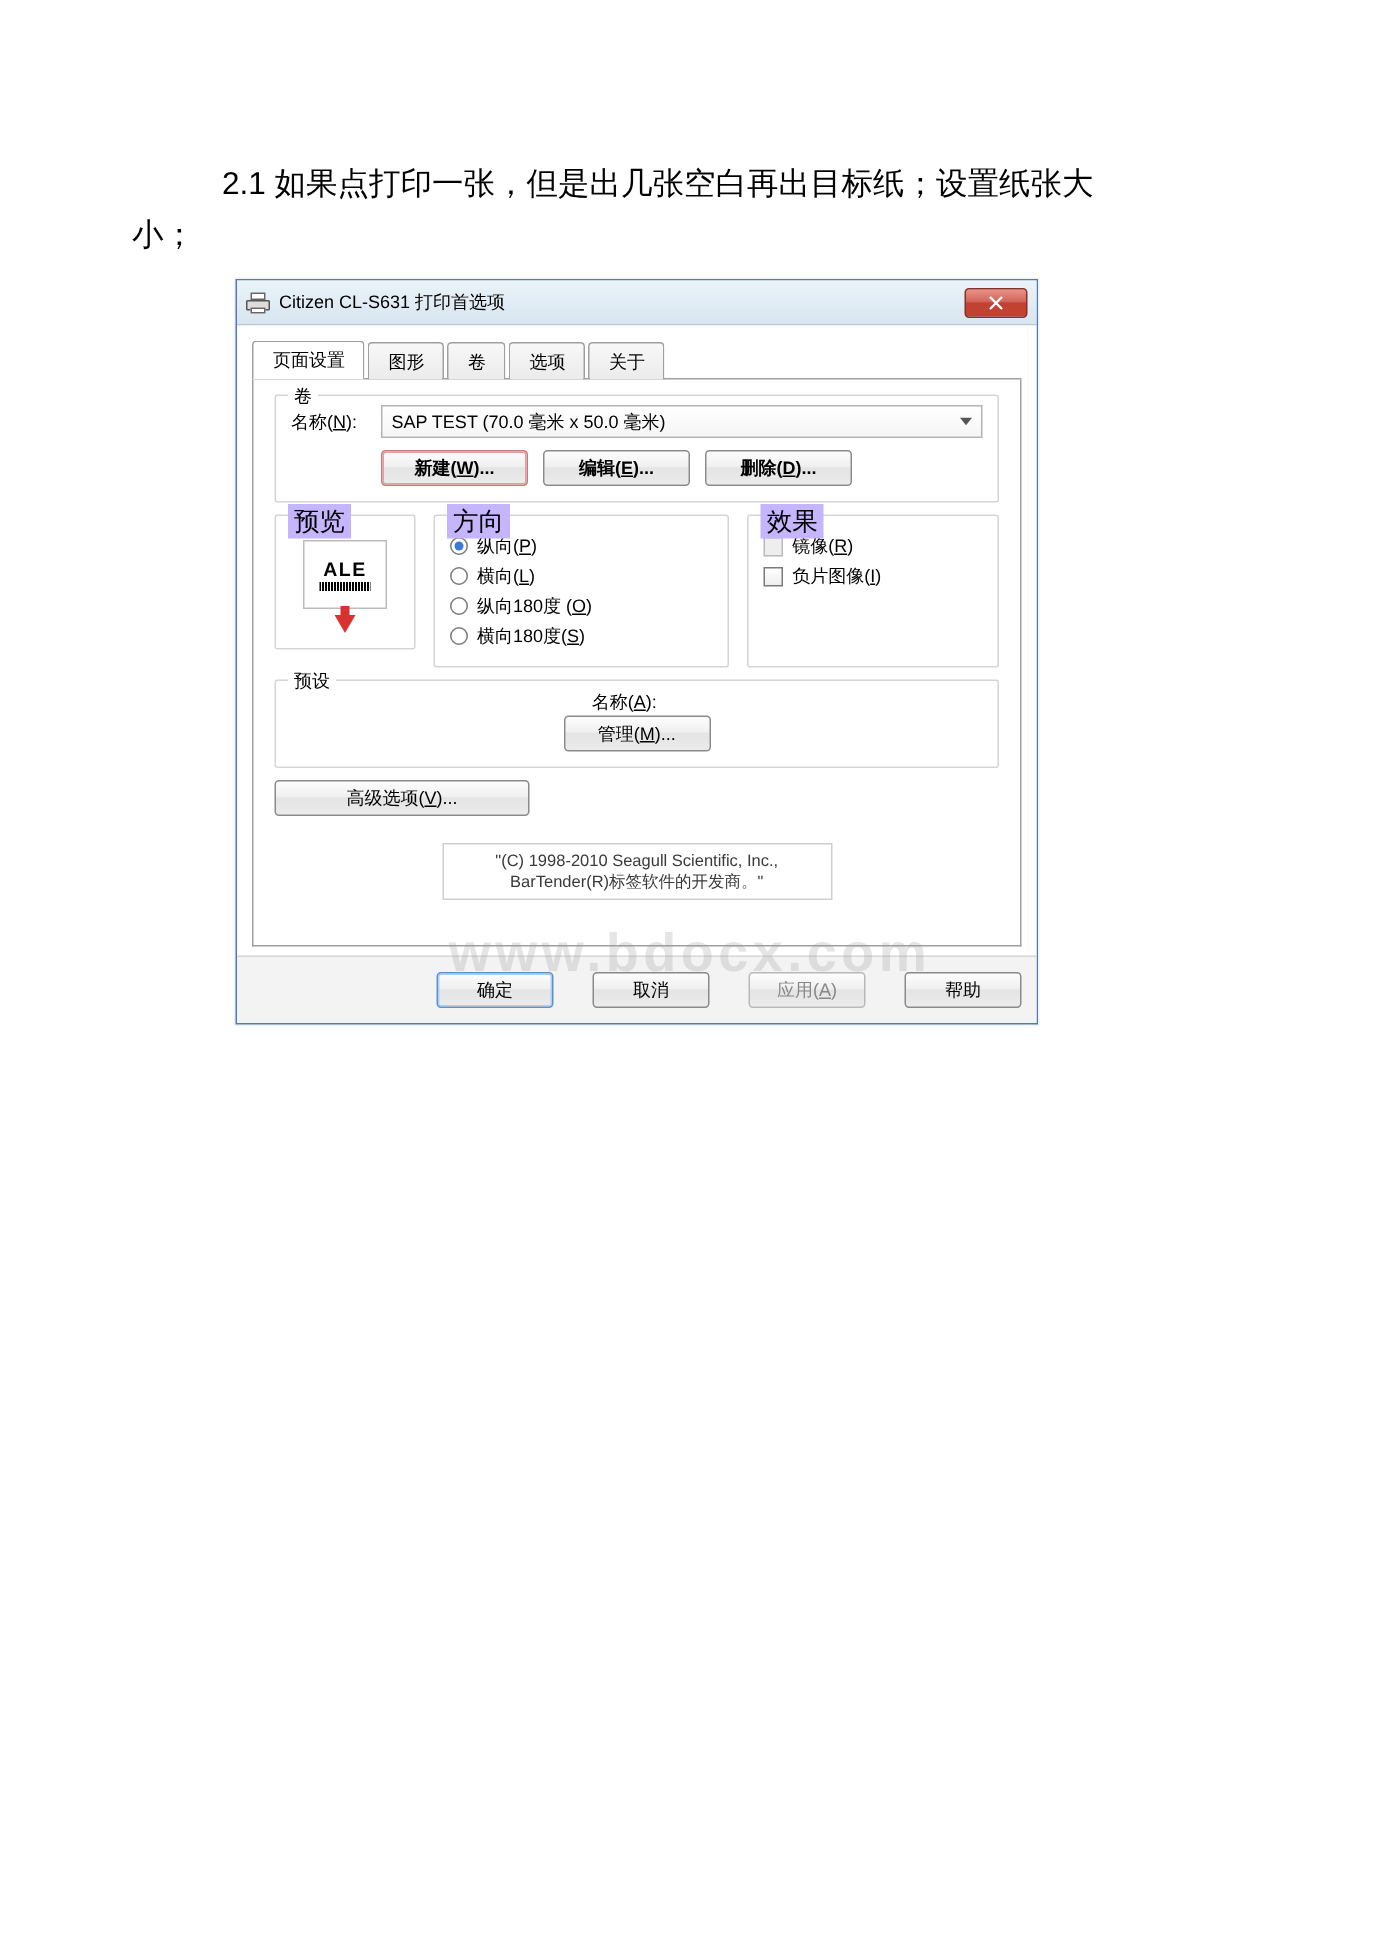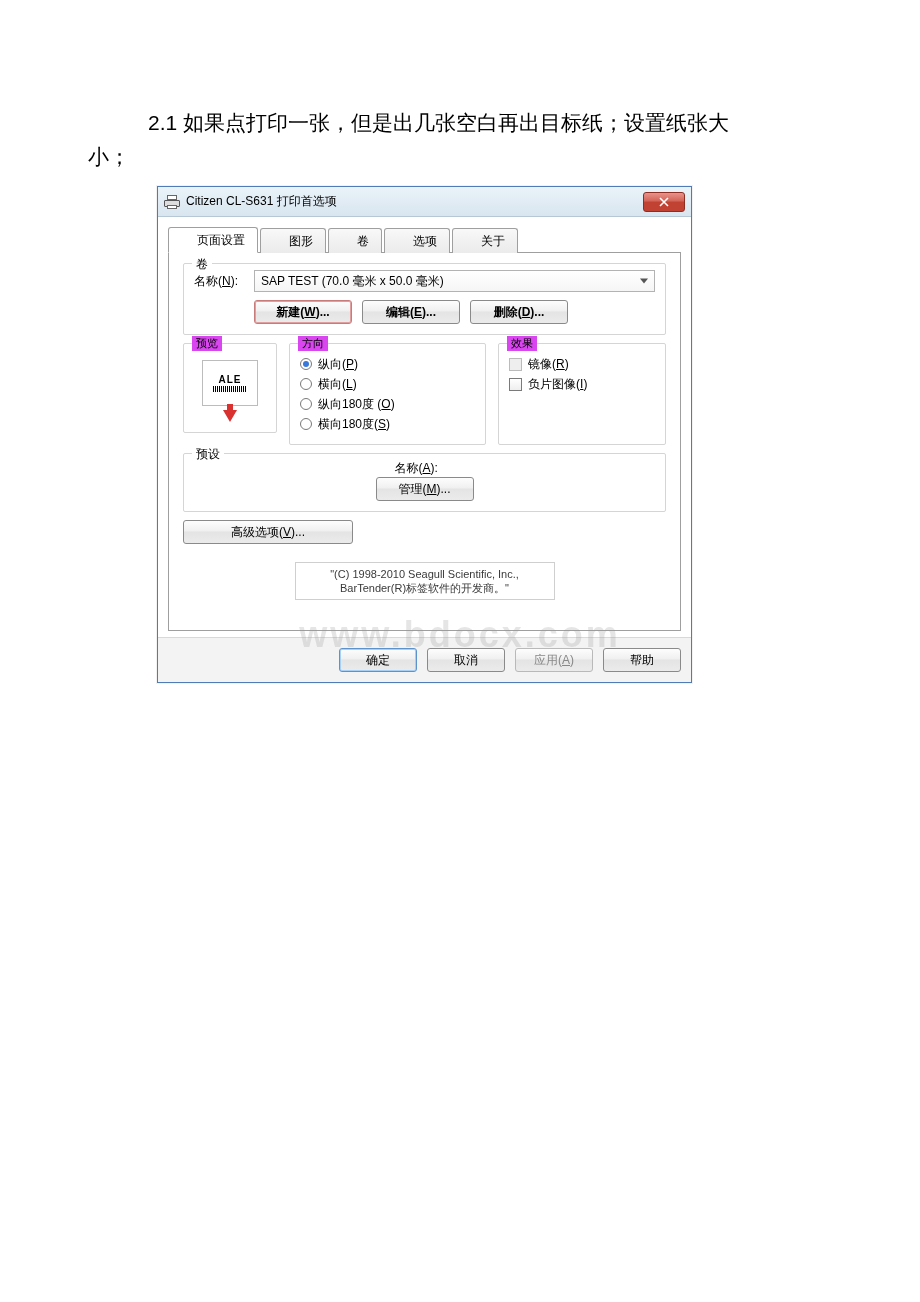--- a/index.html
+++ b/index.html
@@ -73,21 +73,21 @@
       padding: 10px 10px 6px 10px;
     }
     .tabs {
       display: flex;
       align-items: flex-end;
       border-bottom: 1px solid #9f9f9f;
       height: 26px;
       position: relative;
     }
     .tab {
-      padding: 4px 12px 3px 28px;
+      padding: 4px 12px 3px 13px;
       font-size: 12px;
       border: 1px solid #9f9f9f;
       border-bottom: none;
       background: linear-gradient(to bottom, #f8f8f8, #ebebeb);
       margin-right: 2px;
       position: relative;
       top: 1px;
       border-top-left-radius: 3px;
       border-top-right-radius: 3px;
       cursor: pointer;
@@ -171,38 +171,38 @@
       margin-bottom: 8px;
     }
     .mini-fieldset {
       border: 1px solid #d5d5d5;
       border-radius: 2px;
       padding: 10px 10px 10px 10px;
       position: relative;
       font-size: 12px;
     }
     .mini-legend {
-      position: absolute; top: -8px; left: 8px; background:#d946ef; padding:0 4px; font-size:11px;
+      position: absolute; top: -8px; left: 8px; background:#c4b5fd; padding:0 4px; font-size:17px;
     }
     .preview-box {
       width: 94px; height: 90px;
     }
     .preview-inner {
       margin-top: 6px;
       width: 56px;
       height: 46px;
       border: 1px solid #bcbcbc;
       background: #fff;
       display: flex;
       align-items: center;
       justify-content: center;
       flex-direction: column;
       margin-left: auto; margin-right: auto;
     }
-    .preview-inner .ale { font-size: 10px; font-weight: bold; letter-spacing: 1px;}
+    .preview-inner .ale { font-size: 13px; font-weight: bold; letter-spacing: 1px;}
     .preview-inner .barcode { margin-top:1px; width: 34px; height: 6px;
       background: repeating-linear-gradient(90deg,#000 0 1px,#fff 1px 2px); }
     .down-arrow {
       margin: 4px auto 0 auto;
       width: 0; height: 0;
       border-left: 7px solid transparent;
       border-right: 7px solid transparent;
       border-top: 12px solid #d93030;
       position: relative;
     }
@@ -241,21 +241,21 @@
       color: #3a3a3a;
       text-align: center;
       line-height: 14px;
     }
     .footer {
       border-top: 1px solid #d8d8d8;
       background: #f3f3f3;
       padding: 10px 10px;
       display:flex;
       justify-content: flex-end;
-      gap: 10px;
+      gap: 26px;
     }
     .footer .btn { min-width: 78px; margin-right: 0; }
     .footer .btn.primary { border-color:#5c93cc; box-shadow: 0 0 0 1px #a6d0f7 inset; }
     .footer .btn.disabled { color:#888; border-color:#b9b9b9; }
     .watermark {
       position: absolute;
       left: 50%; transform: translateX(-50%);
       top: 614px;
       font-size: 36px;
       font-weight: bold;

